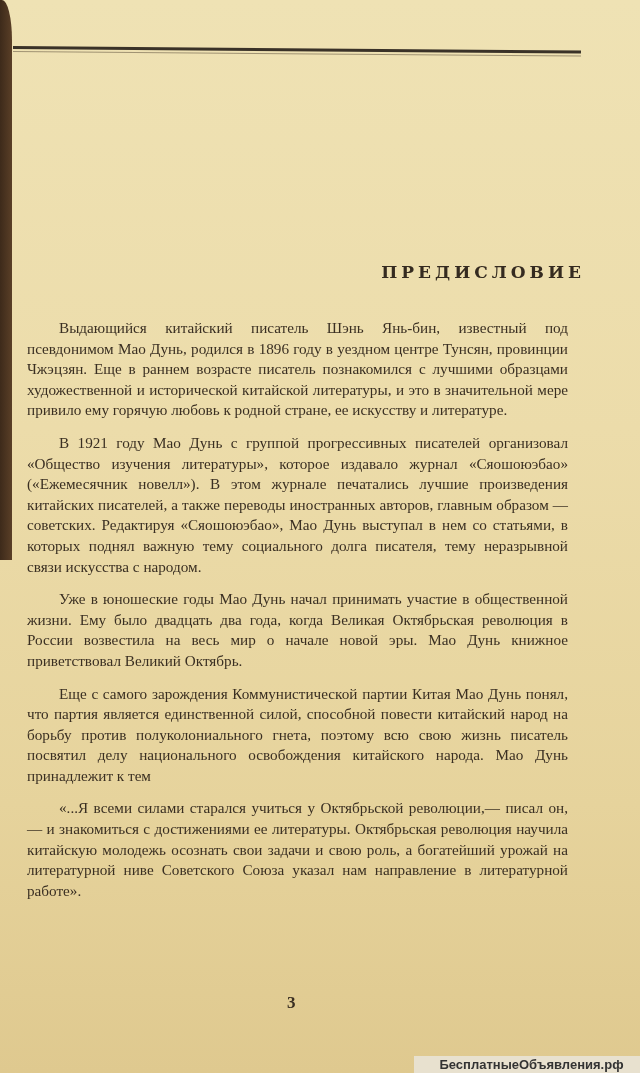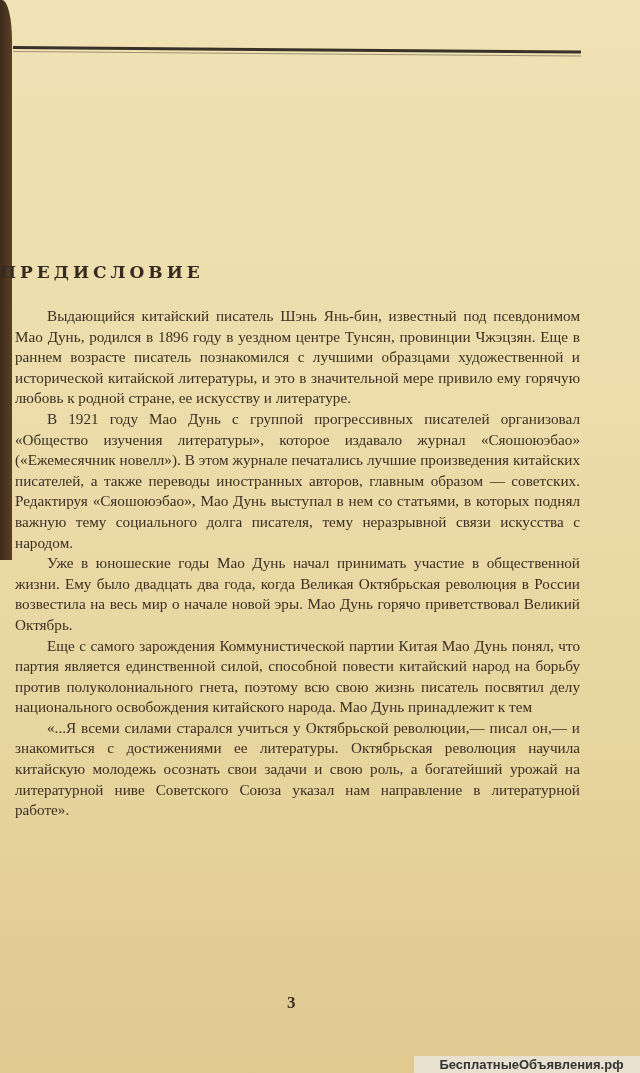--- a/index.html
+++ b/index.html
@@ -16,29 +16,29 @@
   }
   .rule {
     position:absolute; left:13px; top:46px; width:568px; height:3px;
     background:#3a3228; transform: rotate(0.45deg); transform-origin:left center;
   }
   .rule2 {
     position:absolute; left:13px; top:51px; width:568px; height:1px;
     background:#6b5e48; opacity:.6; transform: rotate(0.45deg); transform-origin:left center;
   }
   .title {
-    position:absolute; left:0; width:585px; top:262px; text-align:left;
+    position:absolute; left:0; width:585px; top:262px; text-align:right;
     font-size:17px; font-weight:bold; letter-spacing:4px; color:#352b20;
   }
   .text {
     position:absolute; left:15px; top:306px; width:565px;
     font-size:15.2px; line-height:20.6px; text-align:justify;
     font-family: "Liberation Serif", serif;
   }
-  .text p { margin:0; text-indent:32px; }
+  .text p { margin:12px; text-indent:32px; }
   .pageno {
     position:absolute; left:287px; top:993px; font-size:17px; font-weight:bold;
     font-family:"Liberation Serif", serif;
   }
   .watermark {
     position:absolute; left:414px; top:1056px; width:235px; height:17px;
     background:#e8e1cf; color:#333; font-family:"Liberation Sans", sans-serif;
     font-size:13px; font-weight:bold; text-align:center; line-height:17px;
   }
 </style>
@@ -47,20 +47,20 @@
 
 <div class="spine"></div>
 <div class="rule"></div>
 <div class="rule2"></div>
 
 <div class="title">ПРЕДИСЛОВИЕ</div>
 
 <div class="text">
   <p>Выдающийся китайский писатель Шэнь Янь-бин, известный под псевдонимом Мао Дунь, родился в 1896 году в уездном центре Тунсян, провинции Чжэцзян. Еще в раннем возрасте писатель познакомился с лучшими образцами художественной и исторической китайской литературы, и это в значительной мере привило ему горячую любовь к родной стране, ее искусству и литературе.</p>
   <p>В 1921 году Мао Дунь с группой прогрессивных писателей организовал «Общество изучения литературы», которое издавало журнал «Сяошоюэбао» («Ежемесячник новелл»). В этом журнале печатались лучшие произведения китайских писателей, а также переводы иностранных авторов, главным образом — советских. Редактируя «Сяошоюэбао», Мао Дунь выступал в нем со статьями, в которых поднял важную тему социального долга писателя, тему неразрывной связи искусства с народом.</p>
-  <p>Уже в юношеские годы Мао Дунь начал принимать участие в общественной жизни. Ему было двадцать два года, когда Великая Октябрьская революция в России возвестила на весь мир о начале новой эры. Мао Дунь горячо приветствовал Великий Октябрь.</p>
+  <p>Уже в юношеские годы Мао Дунь начал принимать участие в общественной жизни. Ему было двадцать два года, когда Великая Октябрьская революция в России возвестила на весь мир о начале новой эры. Мао Дунь книжное приветствовал Великий Октябрь.</p>
   <p>Еще с самого зарождения Коммунистической партии Китая Мао Дунь понял, что партия является единственной силой, способной повести китайский народ на борьбу против полуколониального гнета, поэтому всю свою жизнь писатель посвятил делу национального освобождения китайского народа. Мао Дунь принадлежит к тем</p>
   <p>«...Я всеми силами старался учиться у Октябрьской революции,— писал он,— и знакомиться с достижениями ее литературы. Октябрьская революция научила китайскую молодежь осознать свои задачи и свою роль, а богатейший урожай на литературной ниве Советского Союза указал нам направление в литературной работе».</p>
 </div>
 
 <div class="pageno">3</div>
 
 <div class="watermark">БесплатныеОбъявления.рф</div>
 
 </body></html>

